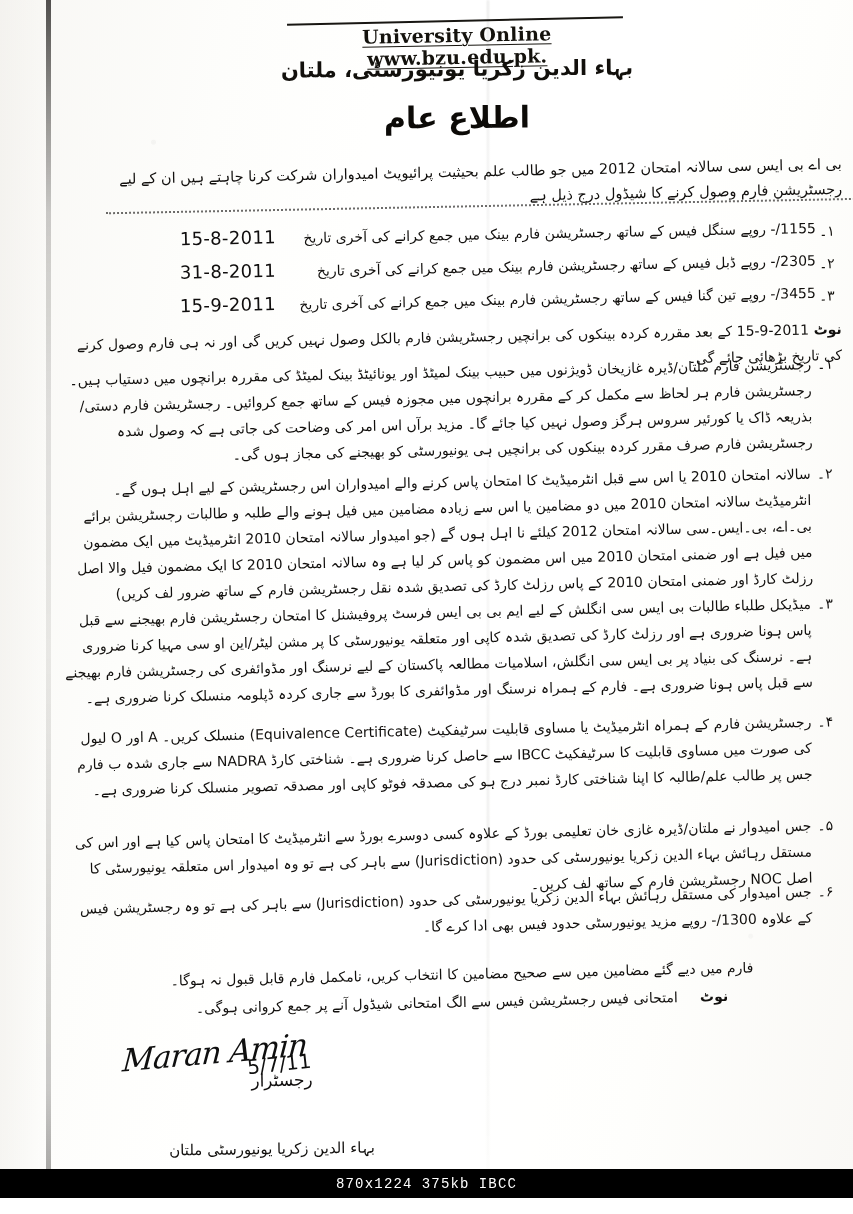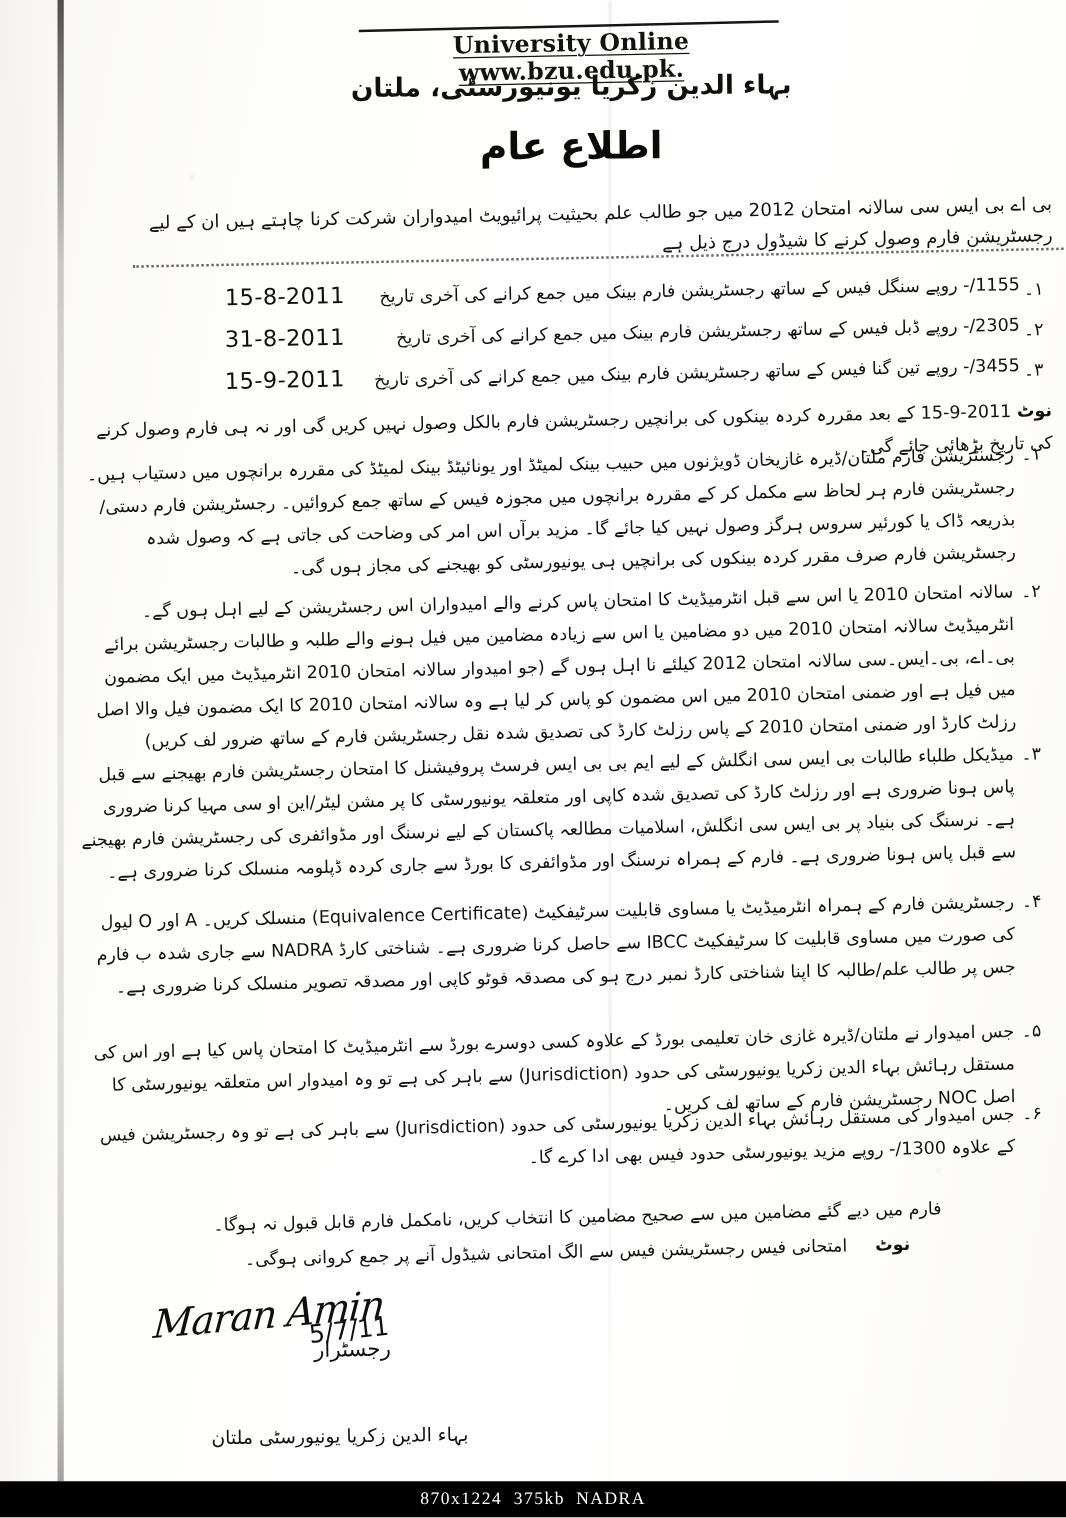--- a/index.html
+++ b/index.html
@@ -130,24 +130,24 @@
     position:absolute;left:145px;top:1070px;width:150px;text-align:center;
     font-size:17px;color:#121010;transform:rotate(-1deg);
   }
   .sig-org{
     position:absolute;left:70px;top:1140px;width:280px;text-align:center;
     font-size:15px;color:#141210;transform:rotate(-.8deg);
   }
 
   
   #statusbar{
-    position:absolute;left:0;bottom:0;width:853px;height:29px;
+    position:absolute;left:0;bottom:16px;width:853px;height:29px;
     background:#000;color:#fff;display:flex;align-items:center;justify-content:center;
     direction:ltr;
-    font-family:Liberation Serif, serif;
+    font-family:Liberation Mono, monospace;
     font-size:14px;letter-spacing:1.2px;
   }
   #statusbar .sep{display:inline-block;width:9px;}
 </style>
 </head>
 <body>
 
 <div id="viewer">
 
   <div id="scan">
@@ -241,16 +241,16 @@
       <div class="sig-org">بہاء الدین زکریا یونیورسٹی ملتان</div>
 
     </div>
   </div>
 
   <div id="statusbar">
     <span>870x1224</span>
     <span class="sep"></span>
     <span>375kb</span>
     <span class="sep"></span>
-    <span>NADRA</span>
+    <span>IBCC</span>
   </div>
 
 </div>
 
 </body></html>

